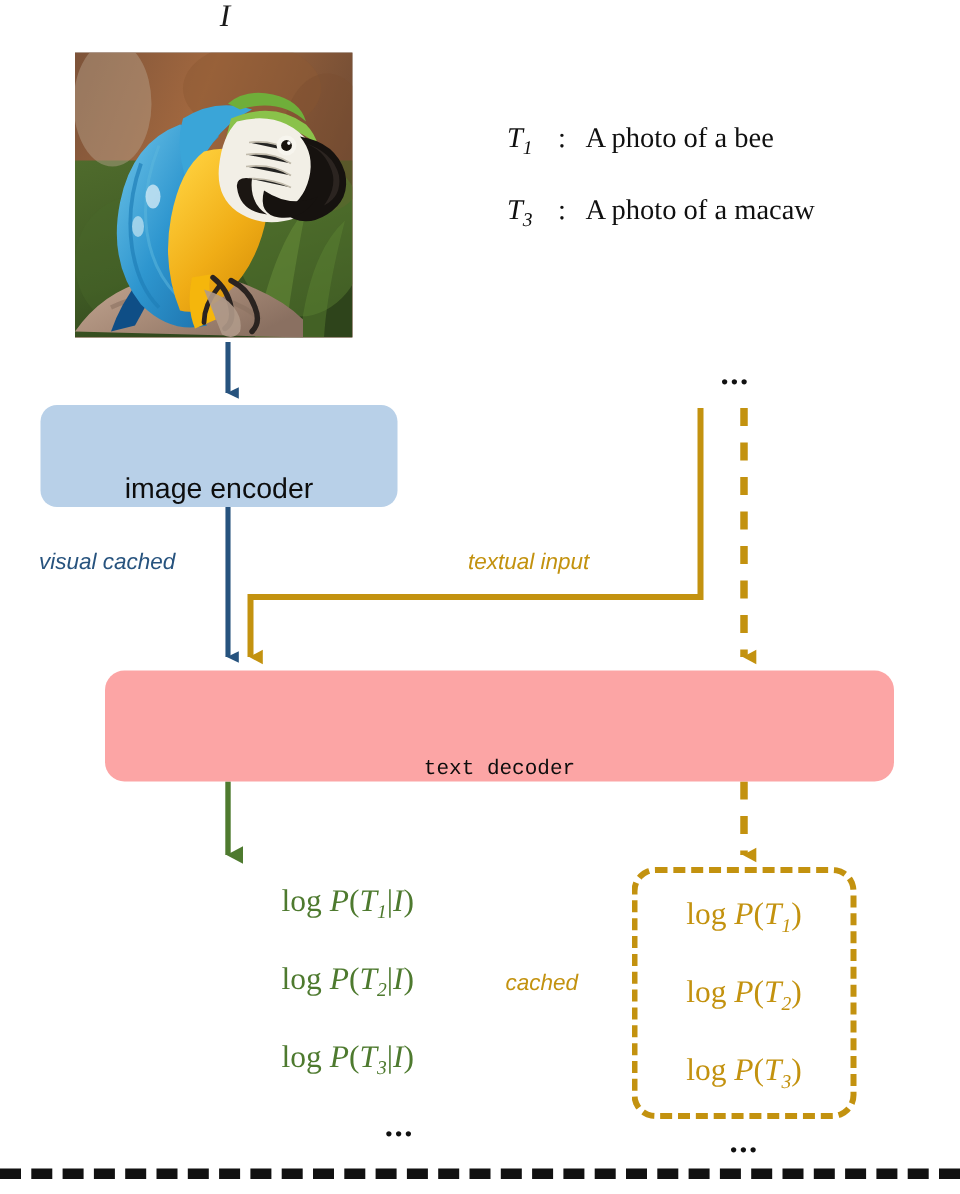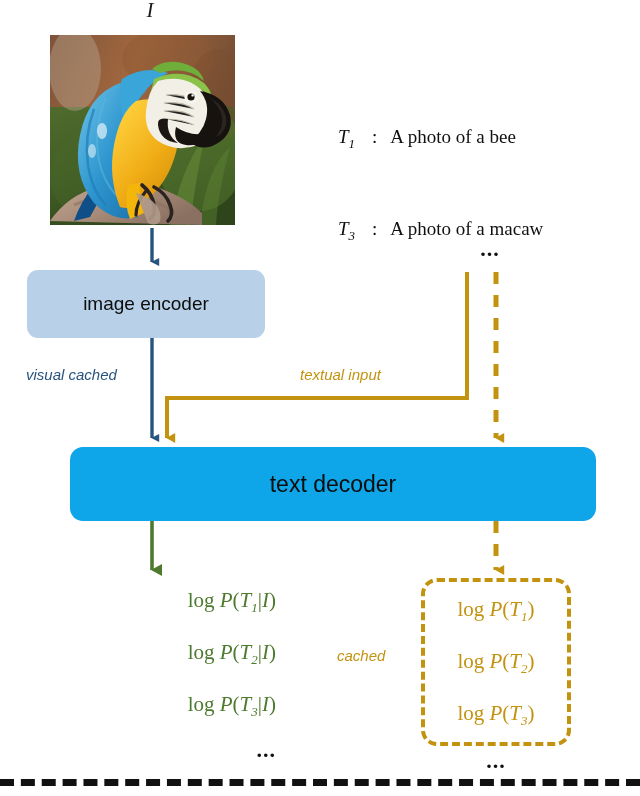--- a/index.html
+++ b/index.html
@@ -53,21 +53,20 @@
   .prompts {
     left: 338px;
     top: 82px;
     width: 300px;
   }
   .prompt-row {
     position: relative;
     height: 48px;
     white-space: nowrap;
     color: #101010;
-    margin-top: 44px;
   }
   .prompt-key {
     display: inline-block;
     width: 34px;
     font-family: "Liberation Serif", serif;
     font-style: italic;
     font-size: 19px;
     vertical-align: baseline;
   }
   .prompt-key sub {
@@ -92,59 +91,60 @@
     font-family: "Liberation Serif", serif;
     font-size: 22px;
     font-weight: bold;
     letter-spacing: 1px;
     color: #111;
   }
 
   
   .box {
     display: flex;
-    align-items: center;
+    align-items: flex-end;
     justify-content: center;
     box-sizing: border-box;
   }
   .box-encoder {
     left: 27px;
     top: 270px;
     width: 238px;
     height: 68px;
     background: #b8d0e8;
     border-radius: 11px;
     font-size: 19px;
     color: #0d0d0d;
   }
   .box-decoder {
     left: 70px;
     top: 447px;
     width: 526px;
     height: 74px;
-    background: #0ea5e9;
+    background: #fca5a5;
     border-radius: 13px;
-    font-size: 23px;
+    font-size: 14px;
     color: #0d0d0d;
+    font-family: Liberation Mono, monospace;
   }
 
   
   .edge-label {
     font-family: "Liberation Sans", sans-serif;
     font-style: italic;
     font-size: 15px;
     white-space: nowrap;
   }
   .label-visual {
     left: 26px;
     top: 366px;
     color: #27537e;
   }
   .label-textual {
-    left: 300px;
+    left: 312px;
     top: 366px;
     color: #c3920f;
     font-style: italic;
   }
   .label-cached {
     left: 337px;
     top: 647px;
     color: #c3920f;
   }
 

